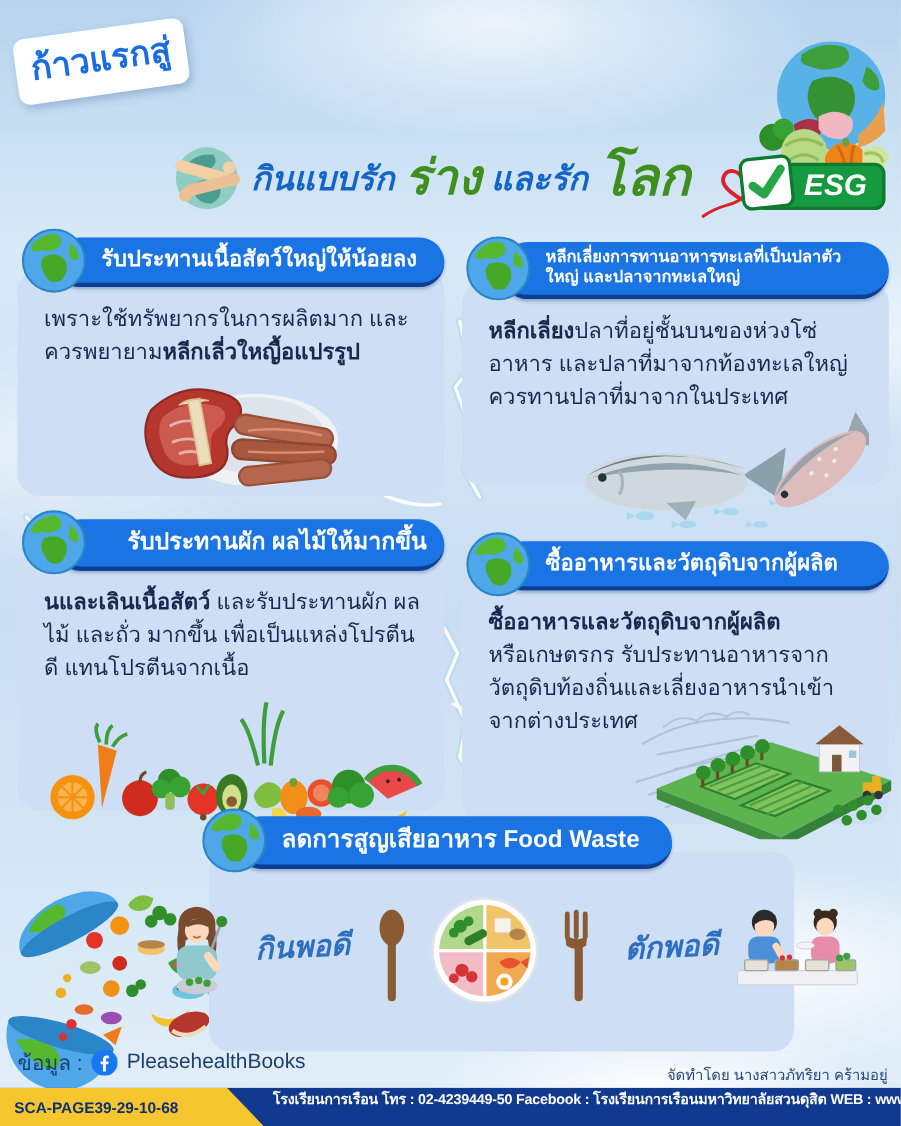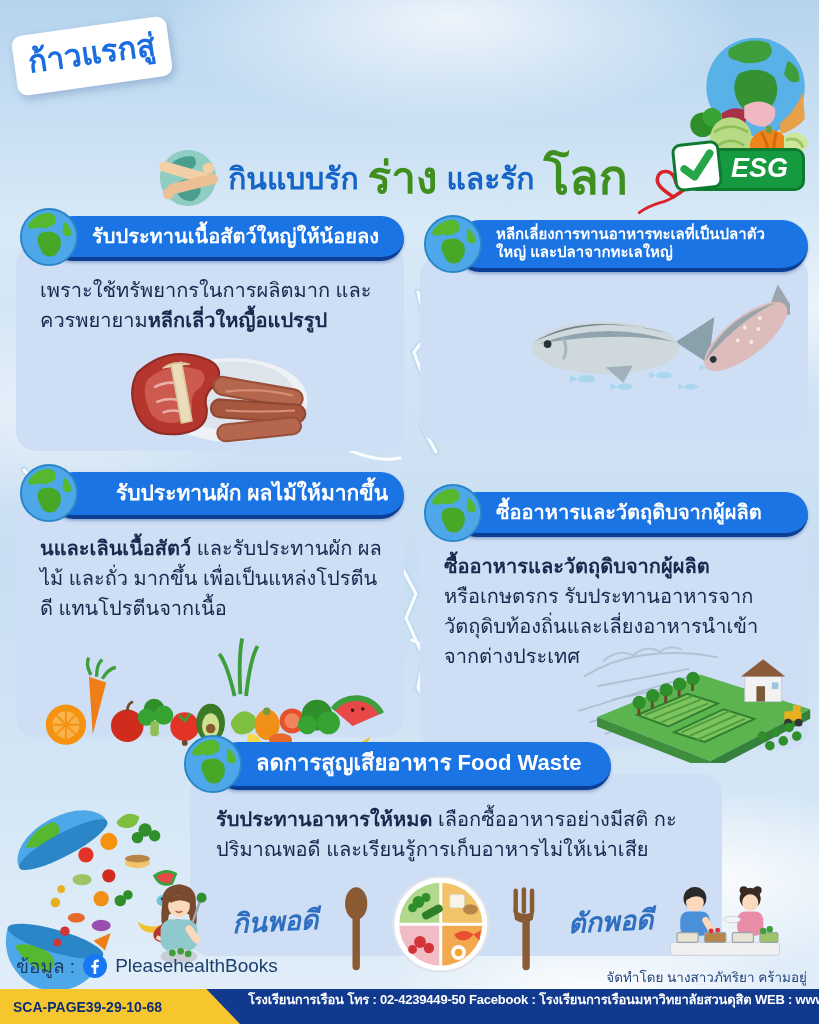--- a/index.html
+++ b/index.html
@@ -27,22 +27,22 @@
   .title{ position:absolute; left:58px; top:52px; width:650px; z-index:2; text-align:center; white-space:nowrap; }
   .t1{
     display:inline-block; font-size:56px; font-weight:800; letter-spacing:1px; color:#1a6ce0;
     text-shadow:2px 2px 0 rgba(255,255,255,.9);
     border-bottom:6px solid #1a6ce0; padding-bottom:3px;
     box-shadow:0 10px 0 -6px #86d2ee;
   }
   .t2{ font-size:49px; font-weight:500; color:#1a6ce0; margin-left:16px; text-shadow:2px 2px 0 rgba(255,255,255,.85); }
   .tg{ display:inline-block; transform:translateY(16px); }
   .subtitle{
-    position:absolute; left:145px; top:136px; width:580px; z-index:2;
-    display:flex; align-items:center; justify-content:center; gap:9px;
+    position:absolute; left:145px; top:120px; width:580px; z-index:2;
+    display:flex; align-items:center; justify-content:center; gap:9px;font-style:italic;
   }
   .earth-hands{ width:62px; height:62px; flex:none; }
   .s-blue{ color:#1565c8; font-weight:800; font-size:30px; }
   .s-green{ color:#3f8f1f; font-weight:800; font-size:44px; line-height:1; }
   .s-green.g2{ font-size:48px; }
   .heart{ width:78px; height:70px; flex:none; margin-top:14px; margin-left:-2px; }
   .globe-veg{ position:absolute; right:2px; top:32px; width:138px; height:142px; z-index:2; }
   .esg-badge{
     position:absolute; right:14px; top:148px; z-index:3;
     background:#169a3f; border:3px solid #0e7a30; border-radius:10px;
@@ -233,20 +233,21 @@
         <svg viewBox="0 0 64 64" width="62" height="62">
           <circle cx="32" cy="32" r="29" fill="#4da7e8" stroke="#2b86c8" stroke-width="2"></circle>
           <path d="M10 20 Q18 7 33 7 Q41 10 38 18 Q30 25 21 22 Q13 26 10 20Z" fill="#55b82e"></path>
           <path d="M23 28 Q36 23 43 32 Q47 43 38 51 Q27 55 23 44 Q17 34 23 28Z" fill="#46a826"></path>
           <path d="M47 16 Q56 21 55 30 Q50 34 46 27 Z" fill="#55b82e"></path>
         </svg>
       </span>
       <span>หลีกเลี่ยงการทานอาหารทะเลที่เป็นปลาตัวใหญ่ และปลาจากทะเลใหญ่</span>
     </div>
     <div class="card-body">
+      <p><span class="bd">หลีกเลี่ยง</span><span>ปลาที่อยู่ชั้นบนของห่วงโซ่อาหาร และปลาที่มาจากท้องทะเลใหญ่ ควรทานปลาที่มาจากในประเทศ</span></p>
       <svg class="illus-fish" viewBox="0 0 330 120">
         <g fill="#a9d8ee">
           <ellipse cx="120" cy="100" rx="9" ry="4"></ellipse>
             <path d="M111 100 l-8 -4 l0 8 Z"></path>
           <ellipse cx="160" cy="108" rx="8" ry="3.5"></ellipse>
             <path d="M152 108 l-7 -3.5 l0 7 Z"></path>
           <ellipse cx="200" cy="96" rx="8" ry="3.5"></ellipse>
             <path d="M192 96 l-7 -3.5 l0 7 Z"></path>
           <ellipse cx="228" cy="108" rx="7" ry="3"></ellipse>
             <path d="M221 108 l-6 -3 l0 6 Z"></path>
@@ -421,21 +422,20 @@
         <svg viewBox="0 0 64 64" width="62" height="62">
           <circle cx="32" cy="32" r="29" fill="#4da7e8" stroke="#2b86c8" stroke-width="2"></circle>
           <path d="M10 20 Q18 7 33 7 Q41 10 38 18 Q30 25 21 22 Q13 26 10 20Z" fill="#55b82e"></path>
           <path d="M23 28 Q36 23 43 32 Q47 43 38 51 Q27 55 23 44 Q17 34 23 28Z" fill="#46a826"></path>
           <path d="M47 16 Q56 21 55 30 Q50 34 46 27 Z" fill="#55b82e"></path>
         </svg>
       </span>
       <span>ลดการสูญเสียอาหาร Food Waste</span>
     </div>
     <div class="card-body">
-      <p><span class="bd">รับประทานอาหารให้หมด</span><span> เลือกซื้ออาหารอย่างมีสติ กะปริมาณพอดี และเรียนรู้การเก็บอาหารไม่ให้เน่าเสีย</span></p>
       <div class="c5row">
         <svg class="illus-woman" viewBox="0 0 100 110">
           <path d="M30 34 Q28 12 50 10 Q72 12 70 34 Q74 58 66 70 L62 46 Q52 40 38 46 L34 70 Q26 56 30 34Z" fill="#7a4a2e"></path>
           <circle cx="50" cy="36" r="13" fill="#fcd8bc"></circle>
           <path d="M37 30 Q44 20 60 24 Q64 28 62 32 Q52 26 40 32 Z" fill="#7a4a2e"></path>
           <path d="M46 42 q4 3 8 0" stroke="#b5674d" stroke-width="2" fill="none"></path>
           <rect x="28" y="52" width="44" height="38" rx="13" fill="#8fc9ce"></rect>
           <rect x="62" y="58" width="9" height="24" rx="4.5" fill="#fcd8bc" transform="rotate(-35 66 70)"></rect>
           <path d="M76 28 L66 56" stroke="#9aa4ac" stroke-width="3"></path>
           <circle cx="77" cy="26" r="6" fill="#2f8f2a"></circle>

